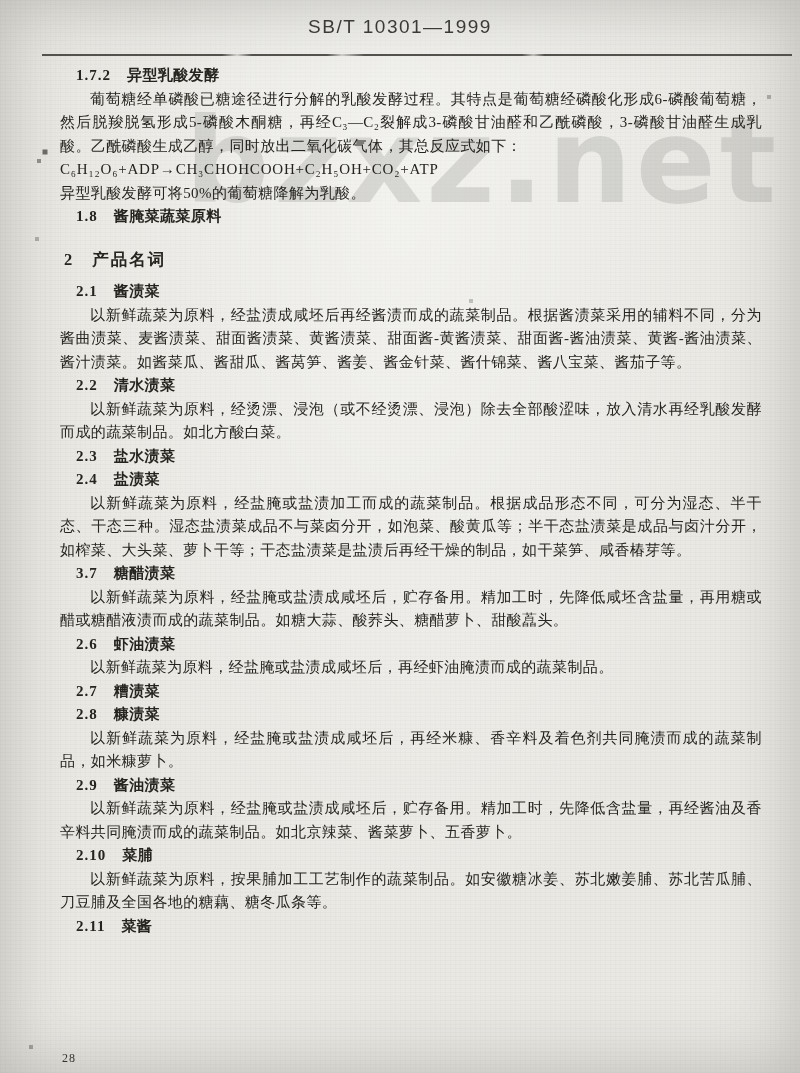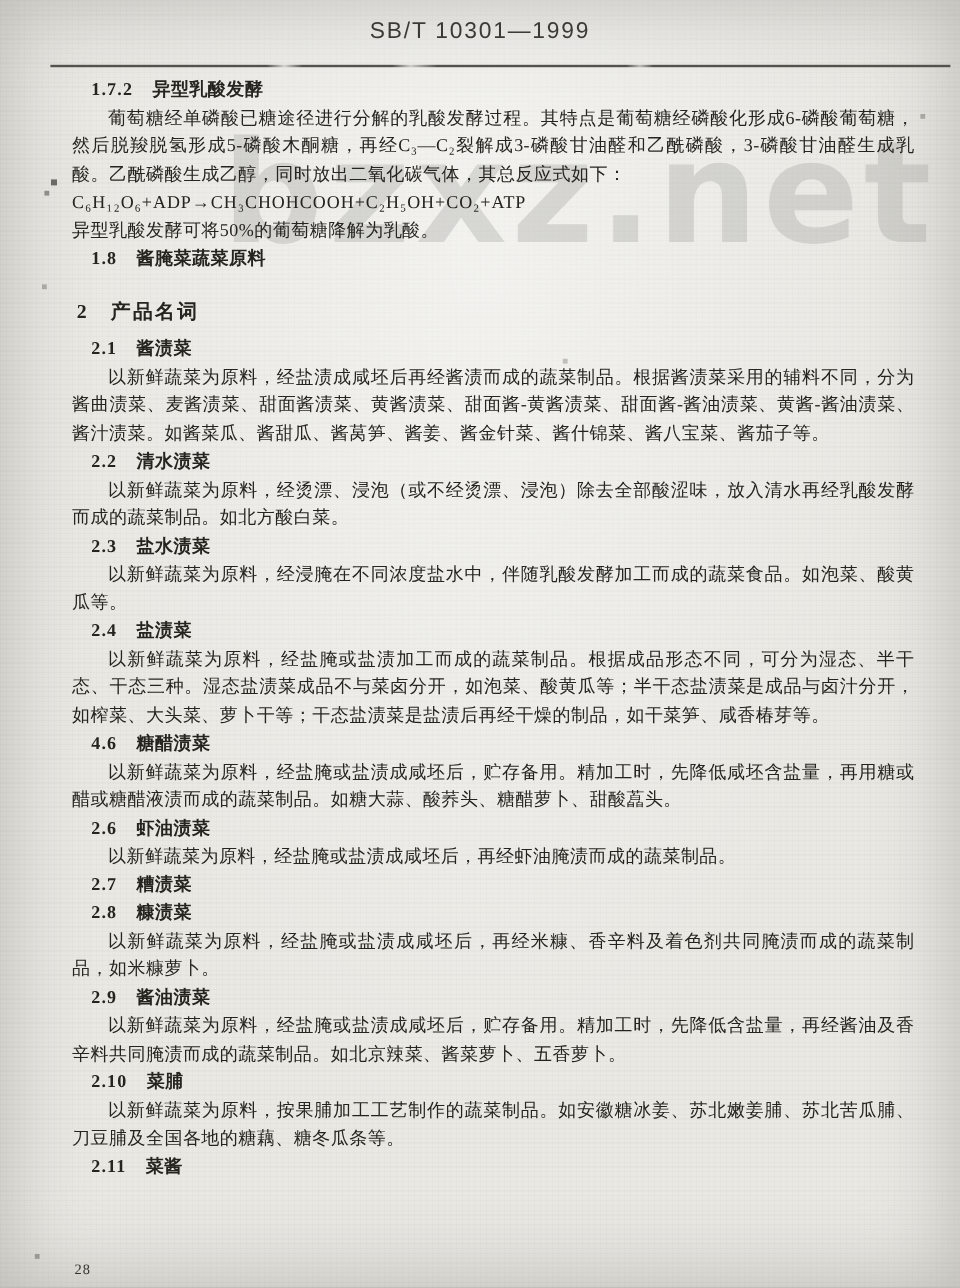--- a/index.html
+++ b/index.html
@@ -73,24 +73,23 @@
         <div class="para">葡萄糖经单磷酸已糖途径进行分解的乳酸发酵过程。其特点是葡萄糖经磷酸化形成6-磷酸葡萄糖，然后脱羧脱氢形成5-磷酸木酮糖，再经C₃—C₂裂解成3-磷酸甘油醛和乙酰磷酸，3-磷酸甘油醛生成乳酸。乙酰磷酸生成乙醇，同时放出二氧化碳气体，其总反应式如下：</div>
         <div class="formula">C₆H₁₂O₆+ADP→CH₃CHOHCOOH+C₂H₅OH+CO₂+ATP</div>
         <div class="para noindent">异型乳酸发酵可将50%的葡萄糖降解为乳酸。</div>
         <div class="heading"><span class="num">1.8</span><span class="title">酱腌菜蔬菜原料</span></div>
         <div class="chapter"><span class="num">2</span><span class="title">产品名词</span></div>
         <div class="heading"><span class="num">2.1</span><span class="title">酱渍菜</span></div>
         <div class="para">以新鲜蔬菜为原料，经盐渍成咸坯后再经酱渍而成的蔬菜制品。根据酱渍菜采用的辅料不同，分为酱曲渍菜、麦酱渍菜、甜面酱渍菜、黄酱渍菜、甜面酱-黄酱渍菜、甜面酱-酱油渍菜、黄酱-酱油渍菜、酱汁渍菜。如酱菜瓜、酱甜瓜、酱莴笋、酱姜、酱金针菜、酱什锦菜、酱八宝菜、酱茄子等。</div>
         <div class="heading"><span class="num">2.2</span><span class="title">清水渍菜</span></div>
         <div class="para">以新鲜蔬菜为原料，经烫漂、浸泡（或不经烫漂、浸泡）除去全部酸涩味，放入清水再经乳酸发酵而成的蔬菜制品。如北方酸白菜。</div>
         <div class="heading"><span class="num">2.3</span><span class="title">盐水渍菜</span></div>
-        <div class="para">以新鲜蔬菜为原料，经浸腌在不同浓度盐水中，伴随乳酸发酵加工而成的蔬菜食品。如泡菜、酸黄瓜等。</div>
         <div class="heading"><span class="num">2.4</span><span class="title">盐渍菜</span></div>
         <div class="para">以新鲜蔬菜为原料，经盐腌或盐渍加工而成的蔬菜制品。根据成品形态不同，可分为湿态、半干态、干态三种。湿态盐渍菜成品不与菜卤分开，如泡菜、酸黄瓜等；半干态盐渍菜是成品与卤汁分开，如榨菜、大头菜、萝卜干等；干态盐渍菜是盐渍后再经干燥的制品，如干菜笋、咸香椿芽等。</div>
-        <div class="heading"><span class="num">4.6</span><span class="title">糖醋渍菜</span></div>
+        <div class="heading"><span class="num">3.7</span><span class="title">糖醋渍菜</span></div>
         <div class="para">以新鲜蔬菜为原料，经盐腌或盐渍成咸坯后，贮存备用。精加工时，先降低咸坯含盐量，再用糖或醋或糖醋液渍而成的蔬菜制品。如糖大蒜、酸荞头、糖醋萝卜、甜酸藠头。</div>
         <div class="heading"><span class="num">2.6</span><span class="title">虾油渍菜</span></div>
         <div class="para">以新鲜蔬菜为原料，经盐腌或盐渍成咸坯后，再经虾油腌渍而成的蔬菜制品。</div>
         <div class="heading"><span class="num">2.7</span><span class="title">糟渍菜</span></div>
         <div class="heading"><span class="num">2.8</span><span class="title">糠渍菜</span></div>
         <div class="para">以新鲜蔬菜为原料，经盐腌或盐渍成咸坯后，再经米糠、香辛料及着色剂共同腌渍而成的蔬菜制品，如米糠萝卜。</div>
         <div class="heading"><span class="num">2.9</span><span class="title">酱油渍菜</span></div>
         <div class="para">以新鲜蔬菜为原料，经盐腌或盐渍成咸坯后，贮存备用。精加工时，先降低含盐量，再经酱油及香辛料共同腌渍而成的蔬菜制品。如北京辣菜、酱菜萝卜、五香萝卜。</div>
         <div class="heading"><span class="num">2.10</span><span class="title">菜脯</span></div>
         <div class="para">以新鲜蔬菜为原料，按果脯加工工艺制作的蔬菜制品。如安徽糖冰姜、苏北嫩姜脯、苏北苦瓜脯、刀豆脯及全国各地的糖藕、糖冬瓜条等。</div>

